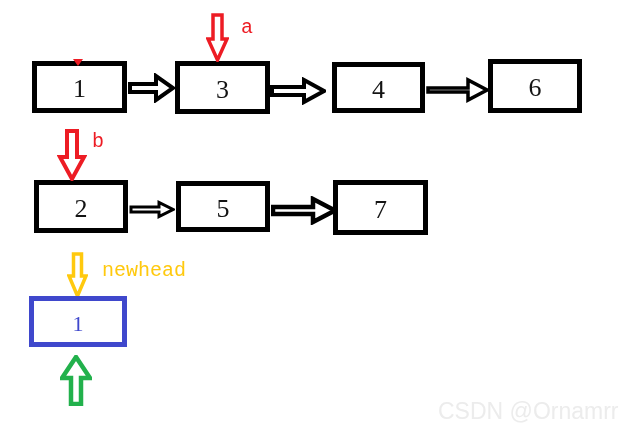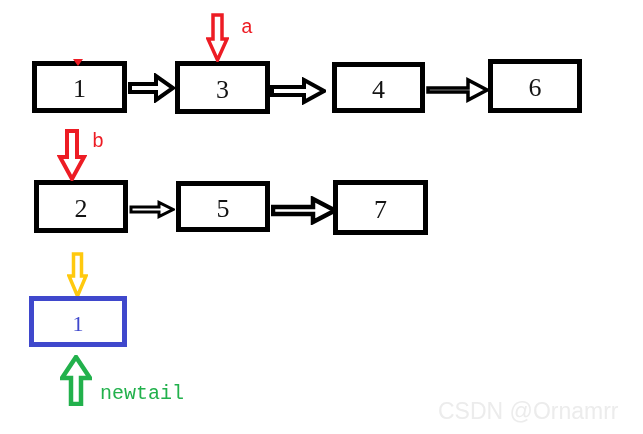--- a/index.html
+++ b/index.html
@@ -137,27 +137,27 @@
         <path d="M9 2 H19 V28 H26 L14 50 L2 28 H9 Z" fill="#fff" stroke="#ED1C24" stroke-width="4" stroke-linejoin="miter"></path>
       </svg>
   </div>
   <span class="plabel lab-b">b</span>
 
   <div class="arr pnh">
     <svg viewBox="0 0 21 46">
         <path d="M6.5 2 H14.5 V24 H19 L10.5 44 L2 24 H6.5 Z" fill="#fff" stroke="#FFC90E" stroke-width="3.5" stroke-linejoin="miter"></path>
       </svg>
   </div>
+  <span class="plabel lab-newhead">newhead</span>
 
   <div class="node blue nNew">
     <span class="val">1</span>
   </div>
 
   <div class="arr pnt">
     <svg viewBox="0 0 32 51">
         <path d="M11 49 H21 V23 H30 L16 2 L2 23 H11 Z" fill="#fff" stroke="#22B14C" stroke-width="4.5" stroke-linejoin="miter"></path>
       </svg>
   </div>
-  <span class="plabel lab-newtail">newtail</span>
 
   <span class="watermark">CSDN @Ornamrr</span>
 
 </div>
 
 </body></html>

